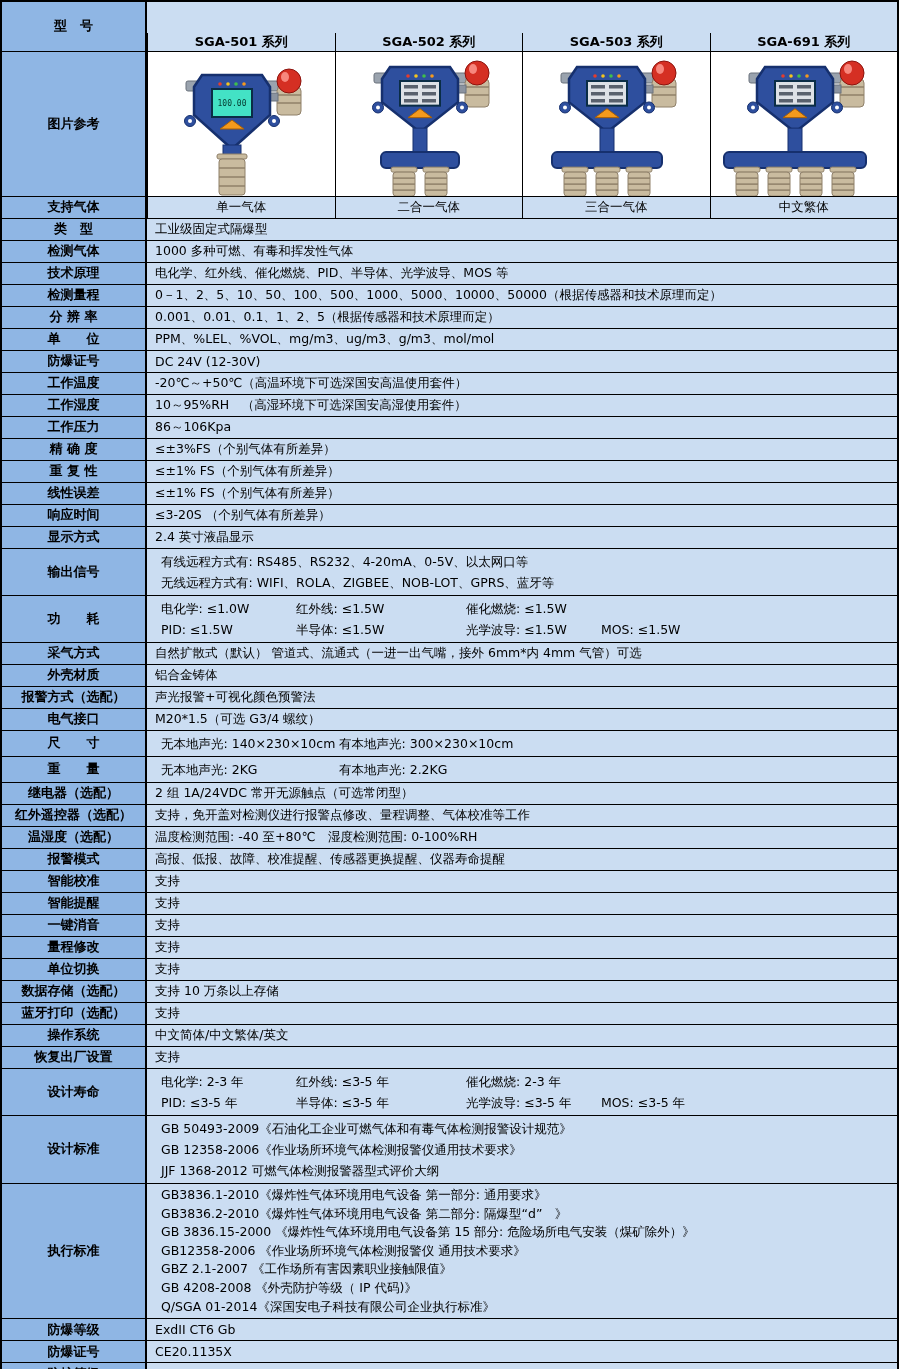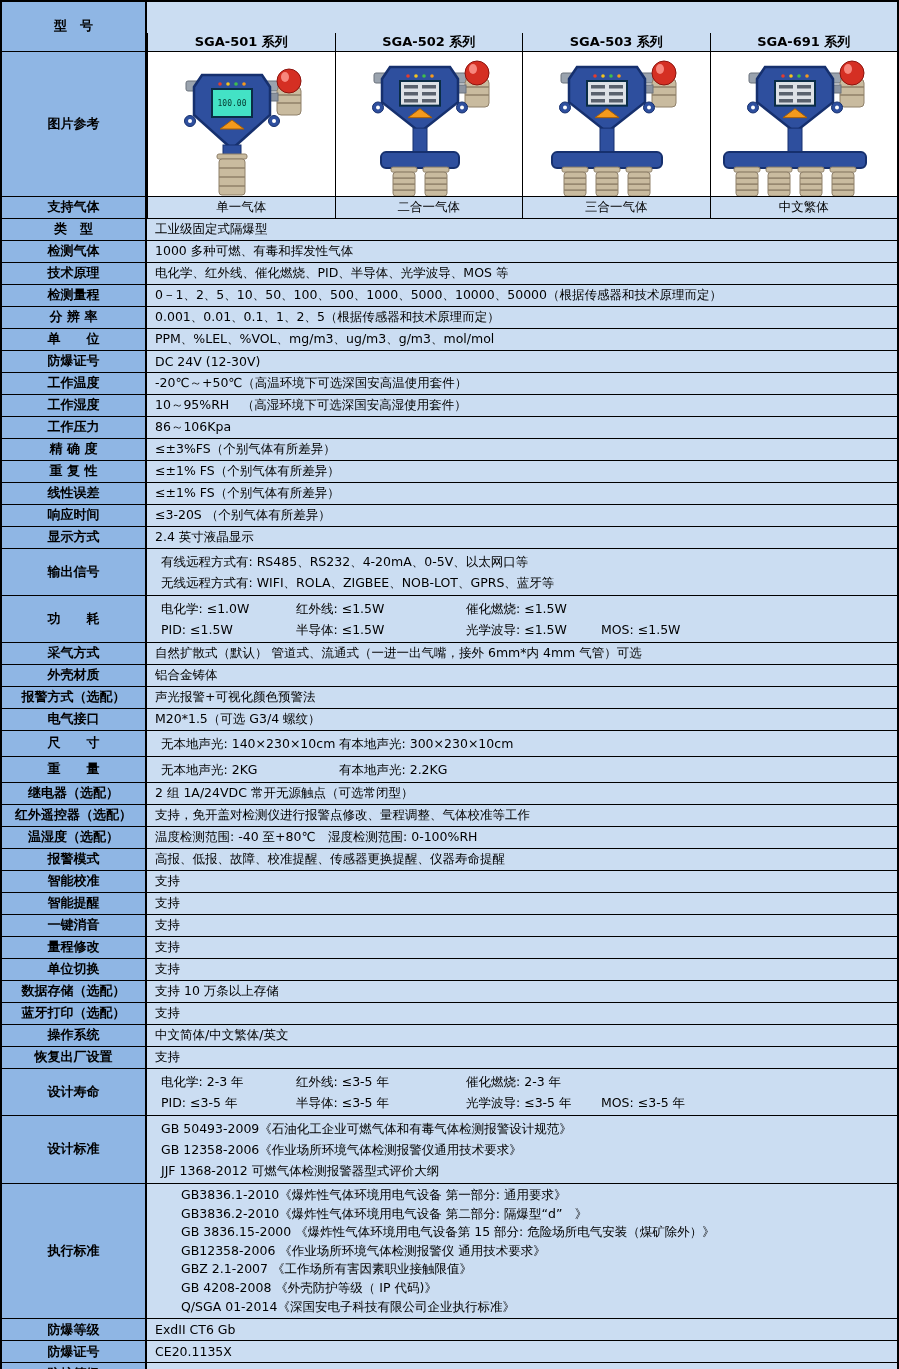--- a/index.html
+++ b/index.html
@@ -78,21 +78,21 @@
   .gas-row .gcell{
     flex:1;
     background:var(--content-bg);
     border-left:1px solid var(--border);
     justify-content:center;
     font-size:12.5px;
   }
   .gas-row .gcell:first-of-type{border-left:none;}
   .lines{display:flex;flex-direction:column;justify-content:center;padding:2px 14px;}
   .lines .ln{line-height:21px;white-space:nowrap;}
-  .lines.tight .ln{line-height:18.6px;margin-left:20px;}
+  .lines.tight .ln{line-height:18.6px;}
   .gridrow{display:flex;line-height:21px;white-space:nowrap;}
   .g4 .c{flex:none;}
   .g4 .c1{width:135px;}
   .g4 .c2{width:170px;}
   .g4 .c3{width:135px;}
   .g4 .c4{flex:1;}
   .g2 .c1{width:178px;flex:none;}
   .g2 .c2{flex:1;}
   .value{white-space:nowrap;overflow:hidden;}
 </style>

